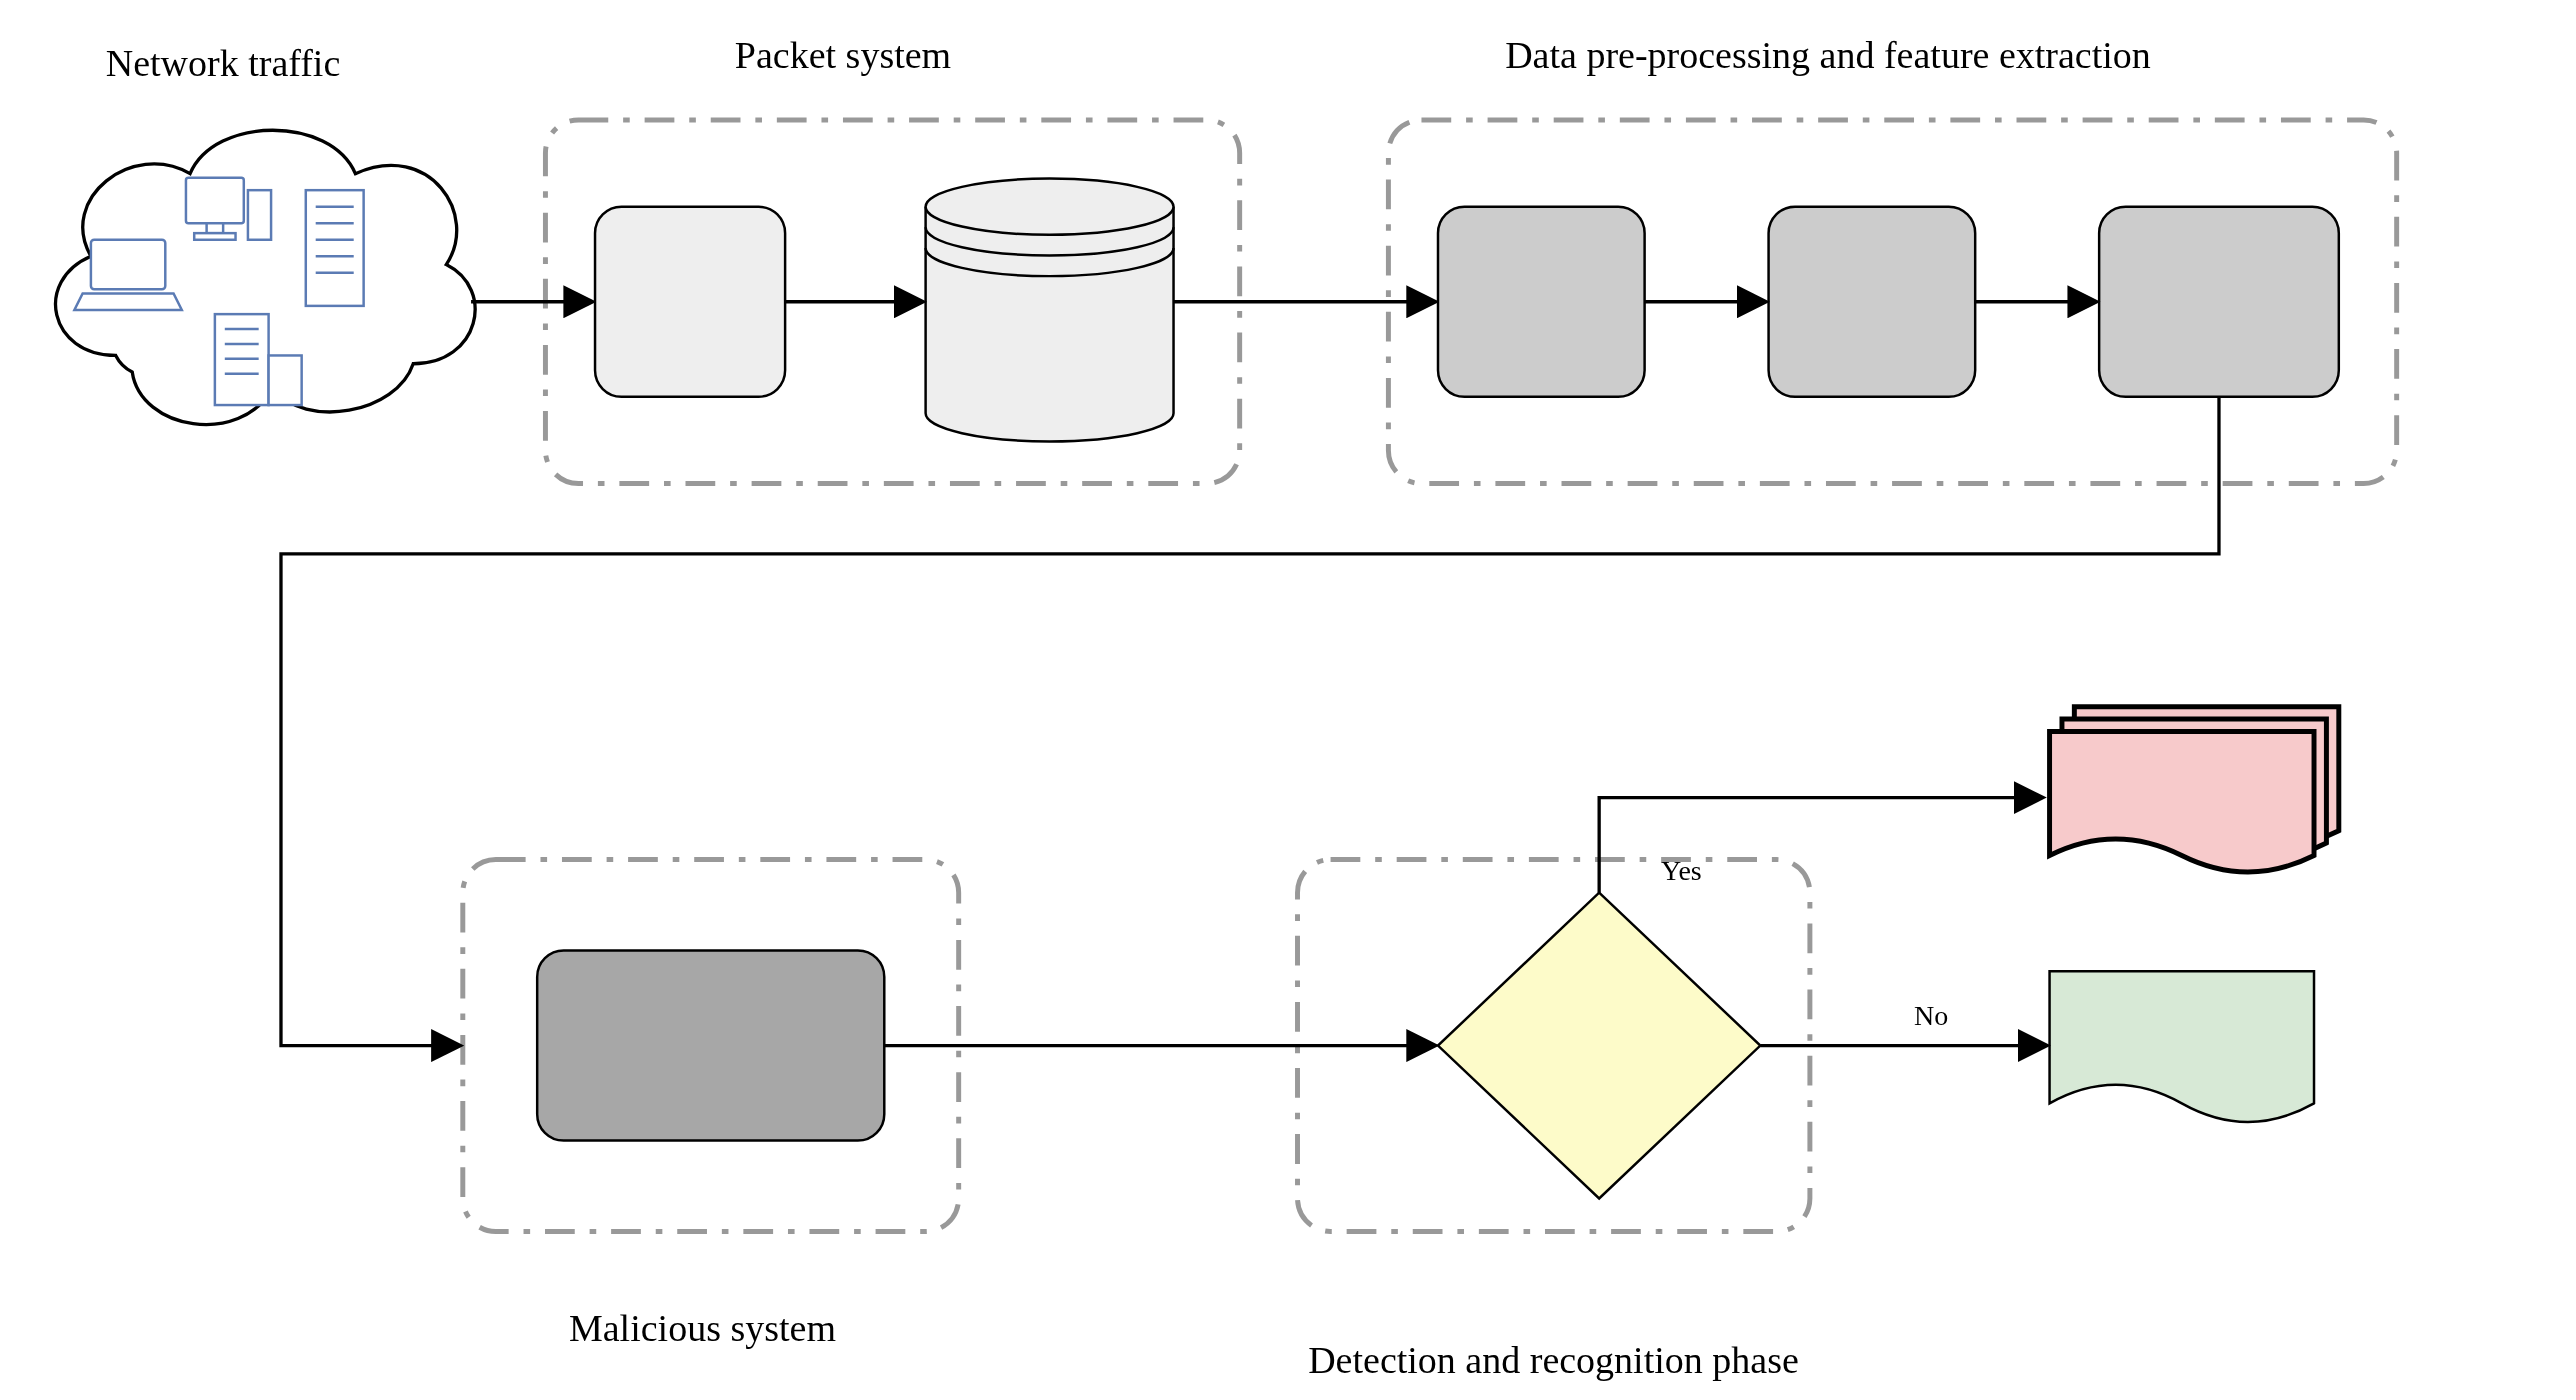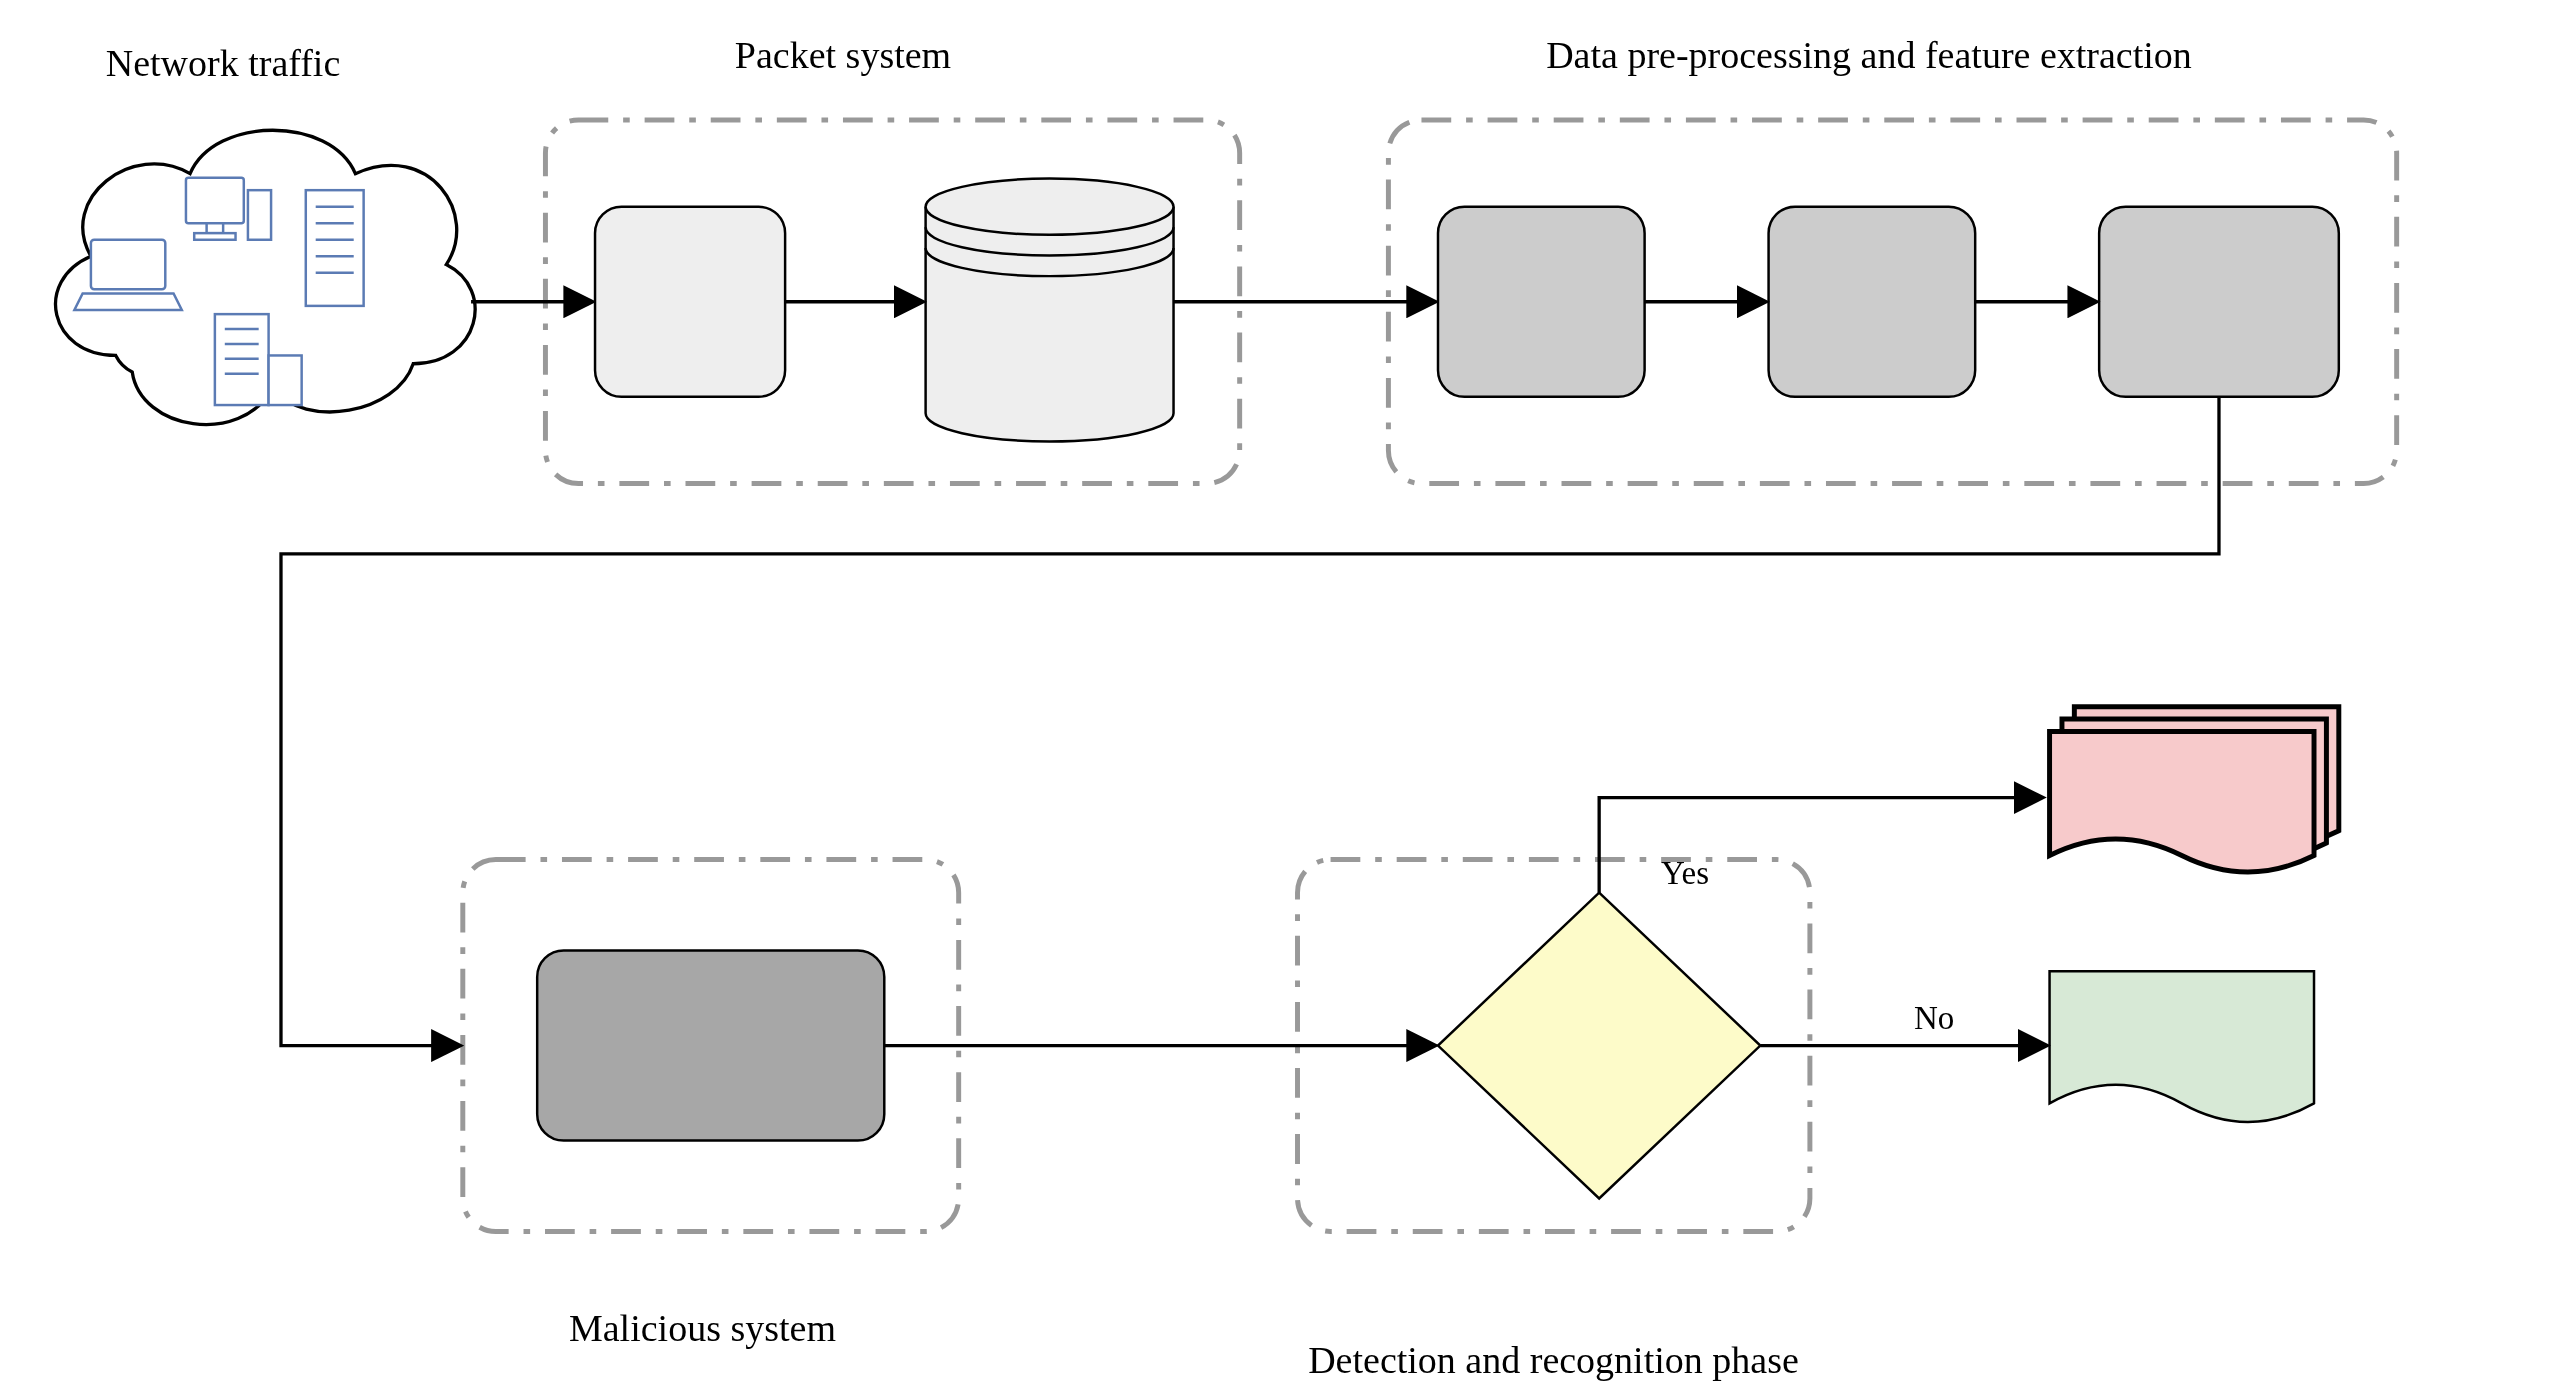--- a/index.html
+++ b/index.html
@@ -25,30 +25,30 @@
     font-size: 36px;
     color: #000;
     text-align: center;
     display: flex;
     align-items: center;
     justify-content: center;
     line-height: 1.2;
   }
   .edge-label {
     position: absolute;
-    font-size: 33px;
+    font-size: 28px;
     color: #000;
   }
 </style>
 </head>
 <body>
 
 <div class="label" style="left:74px; top:41px; width:298px;">Network traffic</div>
 <div class="label" style="left:686px; top:33px; width:314px;">Packet system</div>
-<div class="label" style="left:1456px; top:33px; width:826px;text-align:center;">Data pre-processing and feature extraction</div>
+<div class="label" style="left:1415px; top:33px; width:826px;text-align:center;">Data pre-processing and feature extraction</div>
 <div class="label" style="left:537px; top:1306px; width:331px;">Malicious system</div>
 <div class="label" style="left:1264px; top:1306px; width:579px;margin-top:32px;">Detection and recognition phase</div>
 
 <div class="node-text" style="left:595px; top:207px; width:190px; height:190px;">Sniffing tools</div>
 <div class="node-text" style="left:926px; top:273px; width:248px; height:149px;">Feature set</div>
 <div class="node-text" style="left:1438px; top:207px; width:207px; height:190px;">Feature conversion</div>
 <div class="node-text" style="left:1769px; top:207px; width:207px; height:190px;">Feature Reduction</div>
 <div class="node-text" style="left:2099px; top:207px; width:240px; height:190px;">Feature Normalisation</div>
 <div class="node-text" style="left:537px; top:950px; width:347px; height:190px;">Machine learning algorithms</div>
 <div class="node-text" style="left:1479px; top:967px; width:240px; height:157px;">Malicious behavior?</div>

